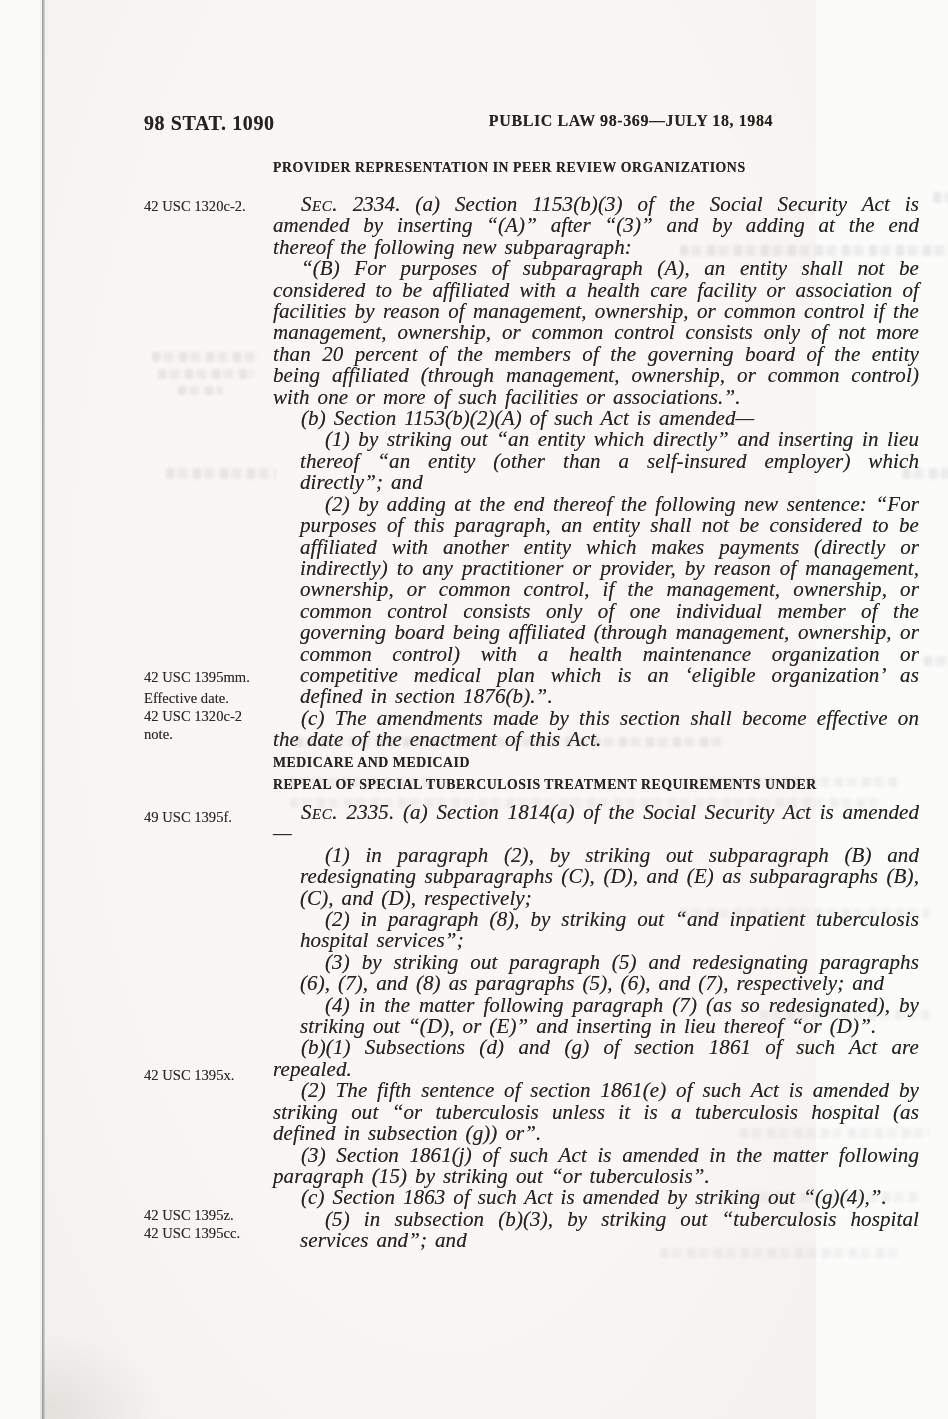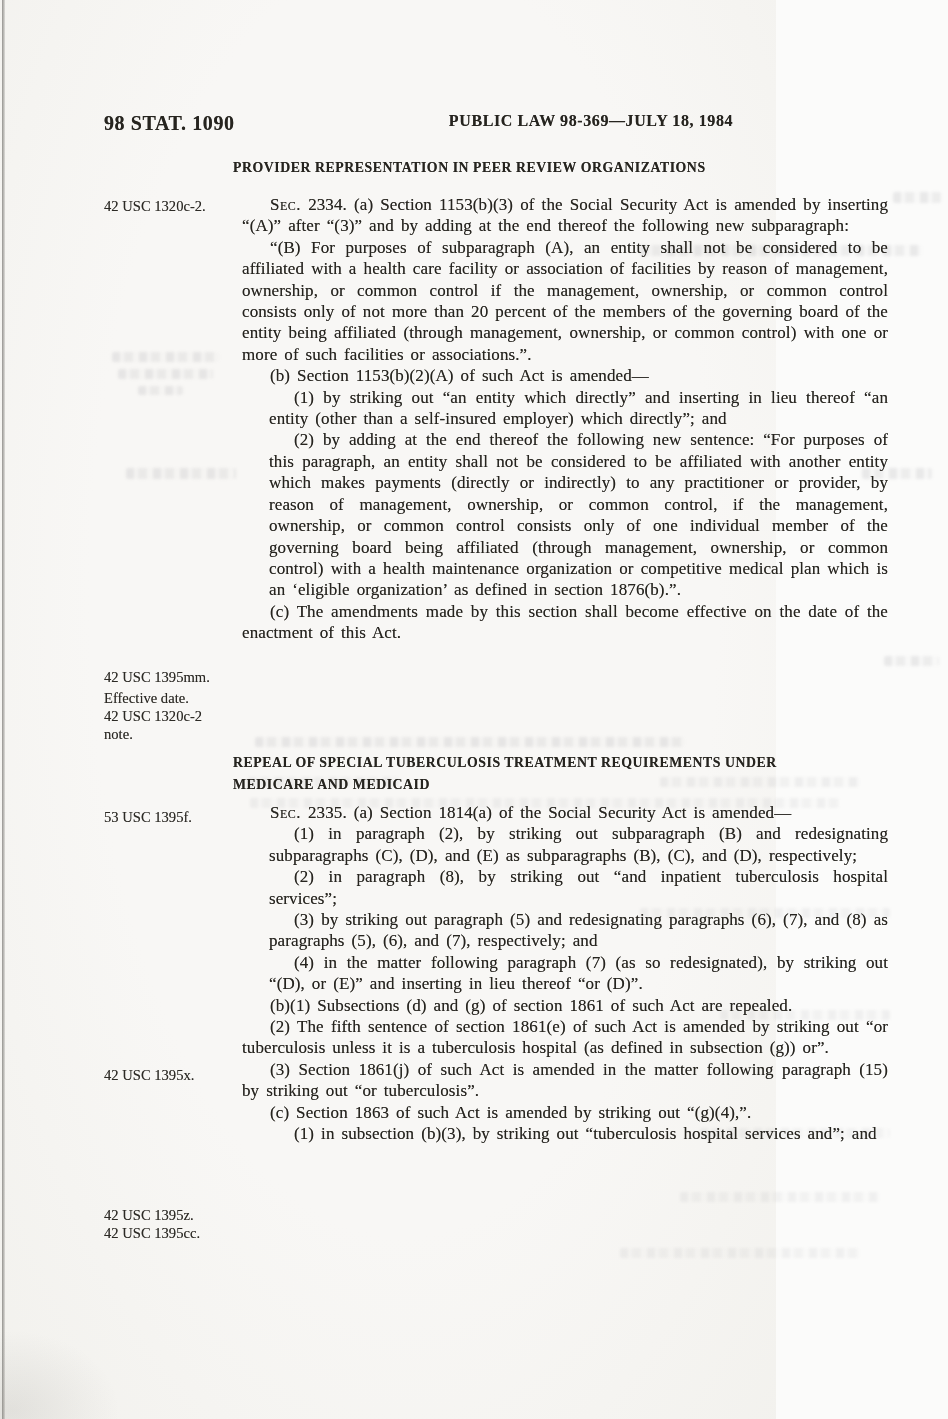--- a/index.html
+++ b/index.html
@@ -6,20 +6,21 @@
   body{
     width:948px;height:1419px;
     background:#fbfbfa;
     font-family:"Liberation Serif","DejaVu Serif",serif;
     overflow:hidden;
   }
   .page{
     position:relative;width:776px;height:1419px;
     background:radial-gradient(ellipse at 52% 42%, #f8f7f5 55%, #f2f1ed 100%);
     color:#26241f;
+    margin-left:40px;
   }
   .edge-line{
     position:absolute;left:2px;top:0;width:3px;height:1419px;
     background:linear-gradient(90deg, rgba(70,68,64,.55), rgba(120,118,112,.18));
   }
   .stat-number{
     position:absolute;left:104px;top:112px;
     font-size:20px;font-weight:bold;letter-spacing:.6px;
     text-shadow:0 0 .4px rgba(38,36,31,.6);
   }
@@ -30,25 +31,26 @@
     padding-left:35px;
   }
   .section-heading{
     position:absolute;left:233px;width:646px;
     font-size:13.8px;font-weight:bold;letter-spacing:.55px;line-height:22px;
     text-shadow:0 0 .3px rgba(38,36,31,.55);
   }
   .heading-1{top:157px;}
   .heading-2{top:752px;}
   .body-col{
-    position:absolute;left:242px;width:646px;
-    font-size:17px;line-height:21.4px;
+    position:absolute;left:233px;width:646px;
+    font-size:21px;line-height:21.4px;
     text-align:justify;
     letter-spacing:.1px;word-spacing:2.6px;
     text-shadow:0 0 .45px rgba(38,36,31,.55);
+    font-style:italic;
   }
   .body-1{top:194px;}
   .body-2{top:802px;}
   .para{margin:0;padding:0;}
   .para.indent{text-indent:28px;}
   .para.sub{margin-left:27px;text-indent:25px;}
   .sc{font-variant:small-caps;letter-spacing:.5px;}
   .margin-note{
     position:absolute;left:104px;width:126px;
     font-size:14.6px;line-height:18px;color:#2c2a25;
@@ -100,40 +102,40 @@
   <div class="body-col body-1">
     <p class="para indent"><span class="sc">Sec.</span><span> 2334. (a) Section 1153(b)(3) of the Social Security Act is amended by inserting “(A)” after “(3)” and by adding at the end thereof the following new subparagraph:</span></p>
     <p class="para indent">“(B) For purposes of subparagraph (A), an entity shall not be considered to be affiliated with a health care facility or association of facilities by reason of management, ownership, or common control if the management, ownership, or common control consists only of not more than 20 percent of the members of the governing board of the entity being affiliated (through management, ownership, or common control) with one or more of such facilities or associations.”.</p>
     <p class="para indent">(b) Section 1153(b)(2)(A) of such Act is amended—</p>
     <p class="para sub">(1) by striking out “an entity which directly” and inserting in lieu thereof “an entity (other than a self-insured employer) which directly”; and</p>
     <p class="para sub">(2) by adding at the end thereof the following new sentence: “For purposes of this paragraph, an entity shall not be considered to be affiliated with another entity which makes payments (directly or indirectly) to any practitioner or provider, by reason of management, ownership, or common control, if the management, ownership, or common control consists only of one individual member of the governing board being affiliated (through management, ownership, or common control) with a health maintenance organization or competitive medical plan which is an ‘eligible organization’ as defined in section 1876(b).”.</p>
     <p class="para indent">(c) The amendments made by this section shall become effective on the date of the enactment of this Act.</p>
   </div>
 
   <div class="section-heading heading-2">
+    <div>MEDICARE AND MEDICAID</div>
     <div>REPEAL OF SPECIAL TUBERCULOSIS TREATMENT REQUIREMENTS UNDER</div>
-    <div>MEDICARE AND MEDICAID</div>
   </div>
 
   <div class="body-col body-2">
     <p class="para indent"><span class="sc">Sec.</span><span> 2335. (a) Section 1814(a) of the Social Security Act is amended—</span></p>
     <p class="para sub">(1) in paragraph (2), by striking out subparagraph (B) and redesignating subparagraphs (C), (D), and (E) as subparagraphs (B), (C), and (D), respectively;</p>
     <p class="para sub">(2) in paragraph (8), by striking out “and inpatient tuberculosis hospital services”;</p>
     <p class="para sub">(3) by striking out paragraph (5) and redesignating paragraphs (6), (7), and (8) as paragraphs (5), (6), and (7), respectively; and</p>
     <p class="para sub">(4) in the matter following paragraph (7) (as so redesignated), by striking out “(D), or (E)” and inserting in lieu thereof “or (D)”.</p>
     <p class="para indent">(b)(1) Subsections (d) and (g) of section 1861 of such Act are repealed.</p>
     <p class="para indent">(2) The fifth sentence of section 1861(e) of such Act is amended by striking out “or tuberculosis unless it is a tuberculosis hospital (as defined in subsection (g)) or”.</p>
     <p class="para indent">(3) Section 1861(j) of such Act is amended in the matter following paragraph (15) by striking out “or tuberculosis”.</p>
     <p class="para indent">(c) Section 1863 of such Act is amended by striking out “(g)(4),”.</p>
-    <p class="para sub">(1) in subsection (b)(3), by striking out “tuberculosis hospital services and”; and</p>
+    <p class="para sub">(5) in subsection (b)(3), by striking out “tuberculosis hospital services and”; and</p>
   </div>
 
   <div class="margin-note" style="top:197px;">42 USC 1320c-2.</div>
   <div class="margin-note" style="top:668px;">42 USC 1395mm.</div>
   <div class="margin-note" style="top:689px;">Effective date.</div>
   <div class="margin-note" style="top:707px;">42 USC 1320c-2</div>
   <div class="margin-note" style="top:725px;">note.</div>
-  <div class="margin-note" style="top:808px;">53 USC 1395f.</div>
+  <div class="margin-note" style="top:808px;">49 USC 1395f.</div>
   <div class="margin-note" style="top:1066px;">42 USC 1395x.</div>
   <div class="margin-note" style="top:1206px;">42 USC 1395z.</div>
   <div class="margin-note" style="top:1224px;">42 USC 1395cc.</div>
 
 </div>
 
 </body></html>

